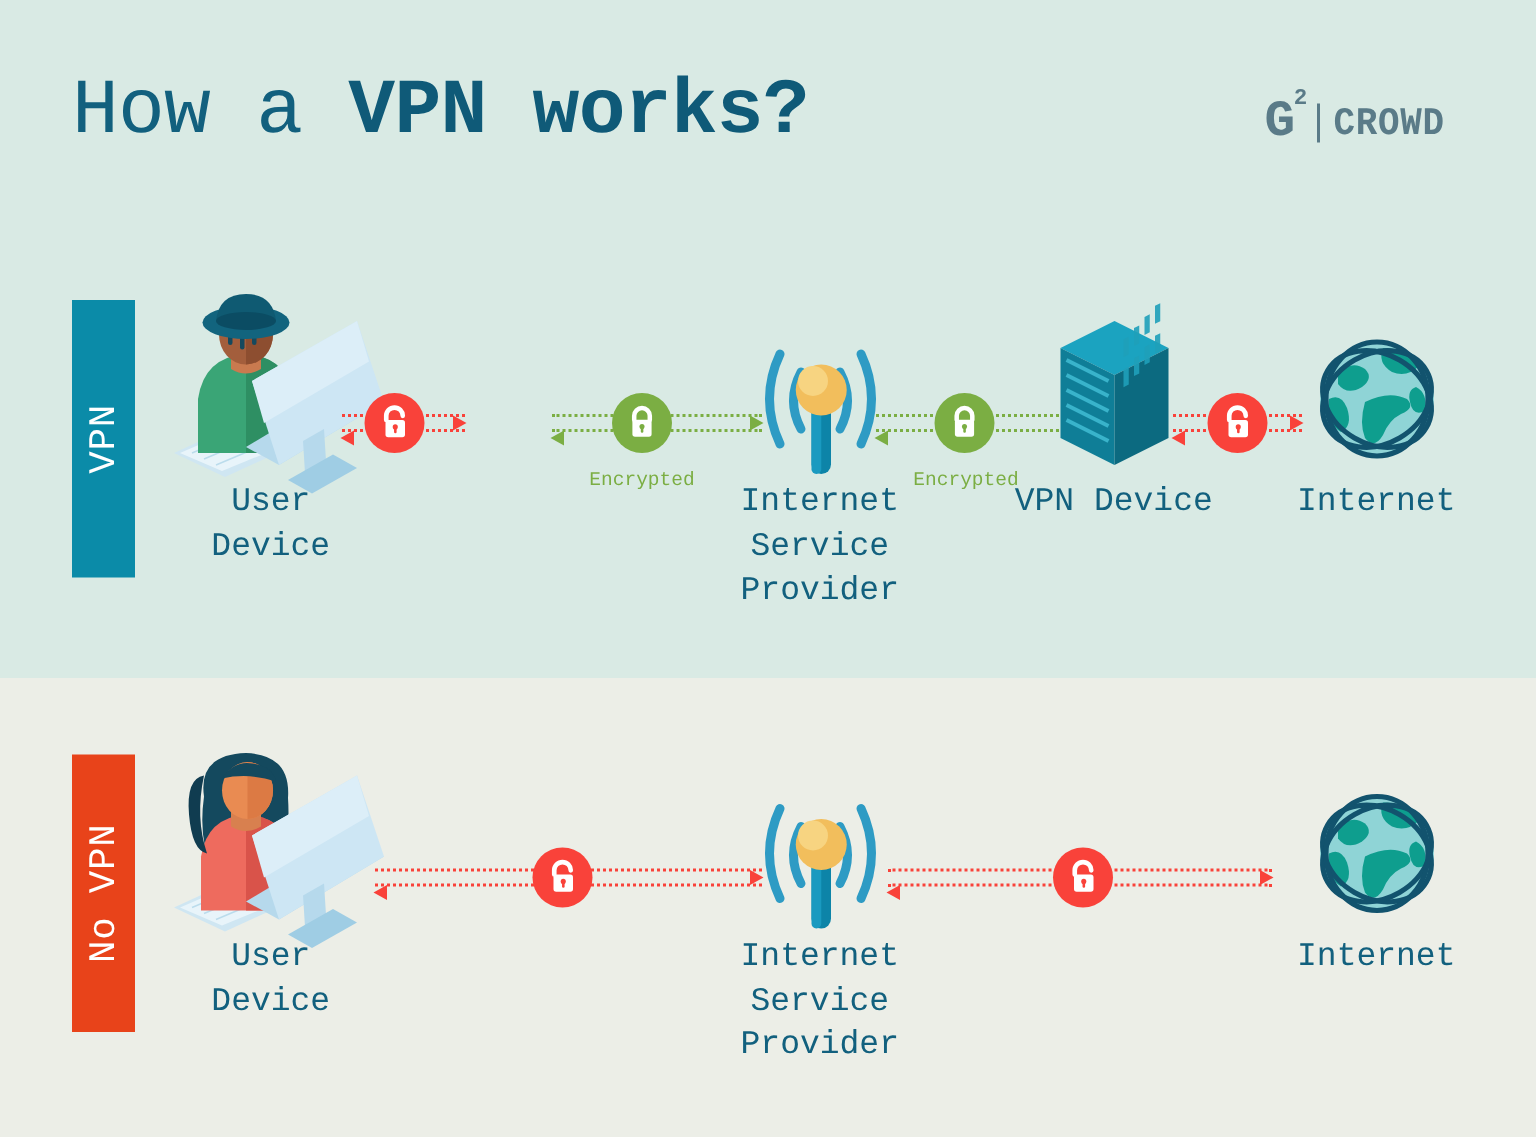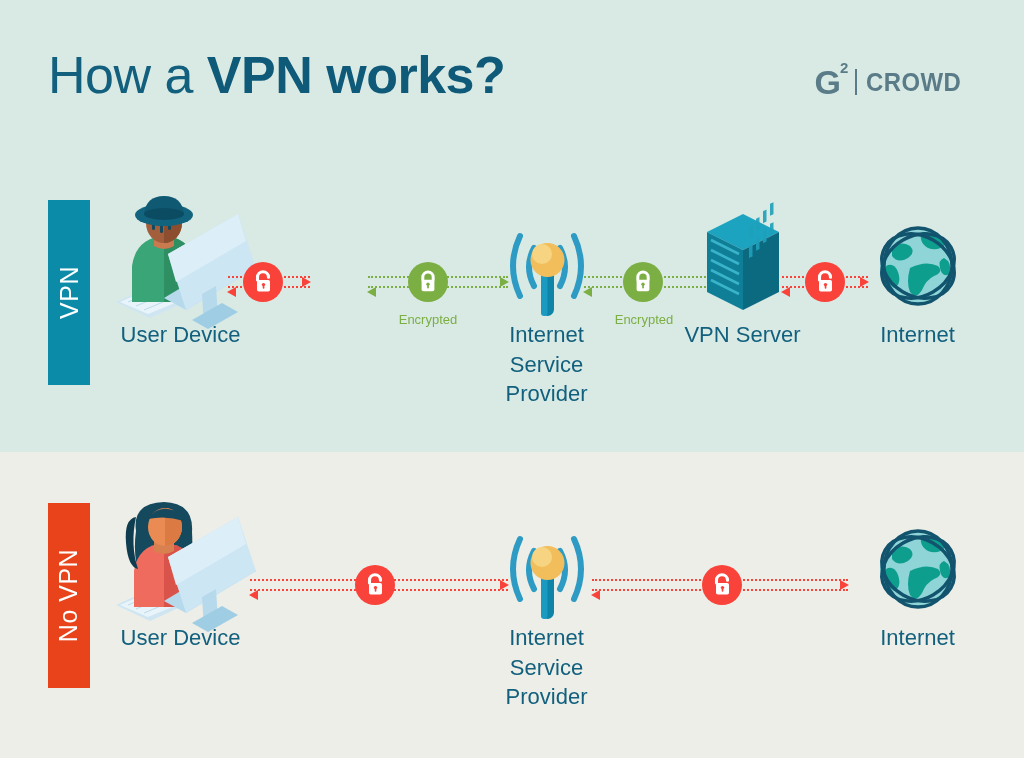--- a/index.html
+++ b/index.html
@@ -3,21 +3,21 @@
 <meta charset="utf-8">
 <style>
   * { margin:0; padding:0; box-sizing:border-box; }
   html,body { width:1024px; height:758px; }
   body {
     font-family:"Liberation Sans", sans-serif;
     background:#ECEEE7;
     position:relative;
     overflow:hidden;
   }
-  #stage { position:absolute; inset:0; width:1024px; height:758px; }
+  #stage { position:absolute; inset:0; width:1024px; height:758px;font-family:Liberation Mono, monospace; }
 
   
   .band-top {
     position:absolute; left:0; top:0; width:1024px; height:452px;
     background:#D9EAE4;
   }
   .band-bottom {
     position:absolute; left:0; top:452px; width:1024px; height:306px;
     background:#ECEEE7;
   }
@@ -260,21 +260,21 @@
           <rect x="56" y="34" width="3.5" height="12" transform="skewY(-26)"></rect>
           <rect x="63" y="30" width="3.5" height="12" transform="skewY(-26)"></rect>
           <rect x="70" y="26" width="3.5" height="12" transform="skewY(-26)"></rect>
           <rect x="49" y="58" width="3.5" height="12" transform="skewY(-26)"></rect>
           <rect x="56" y="54" width="3.5" height="12" transform="skewY(-26)"></rect>
           <rect x="63" y="50" width="3.5" height="12" transform="skewY(-26)"></rect>
           <rect x="70" y="46" width="3.5" height="12" transform="skewY(-26)"></rect>
         </g>
       </svg>
     </div>
-    <div class="label">VPN Server</div>
+    <div class="label">VPN Device</div>
   </div>
 
   <div class="conn" style="left:782px; top:272px; width:86px;">
     <div class="dotline r1">
         <div class="arrow right"></div>
       </div>
     <div class="dotline r2">
         <div class="arrow left"></div>
       </div>
   </div>

